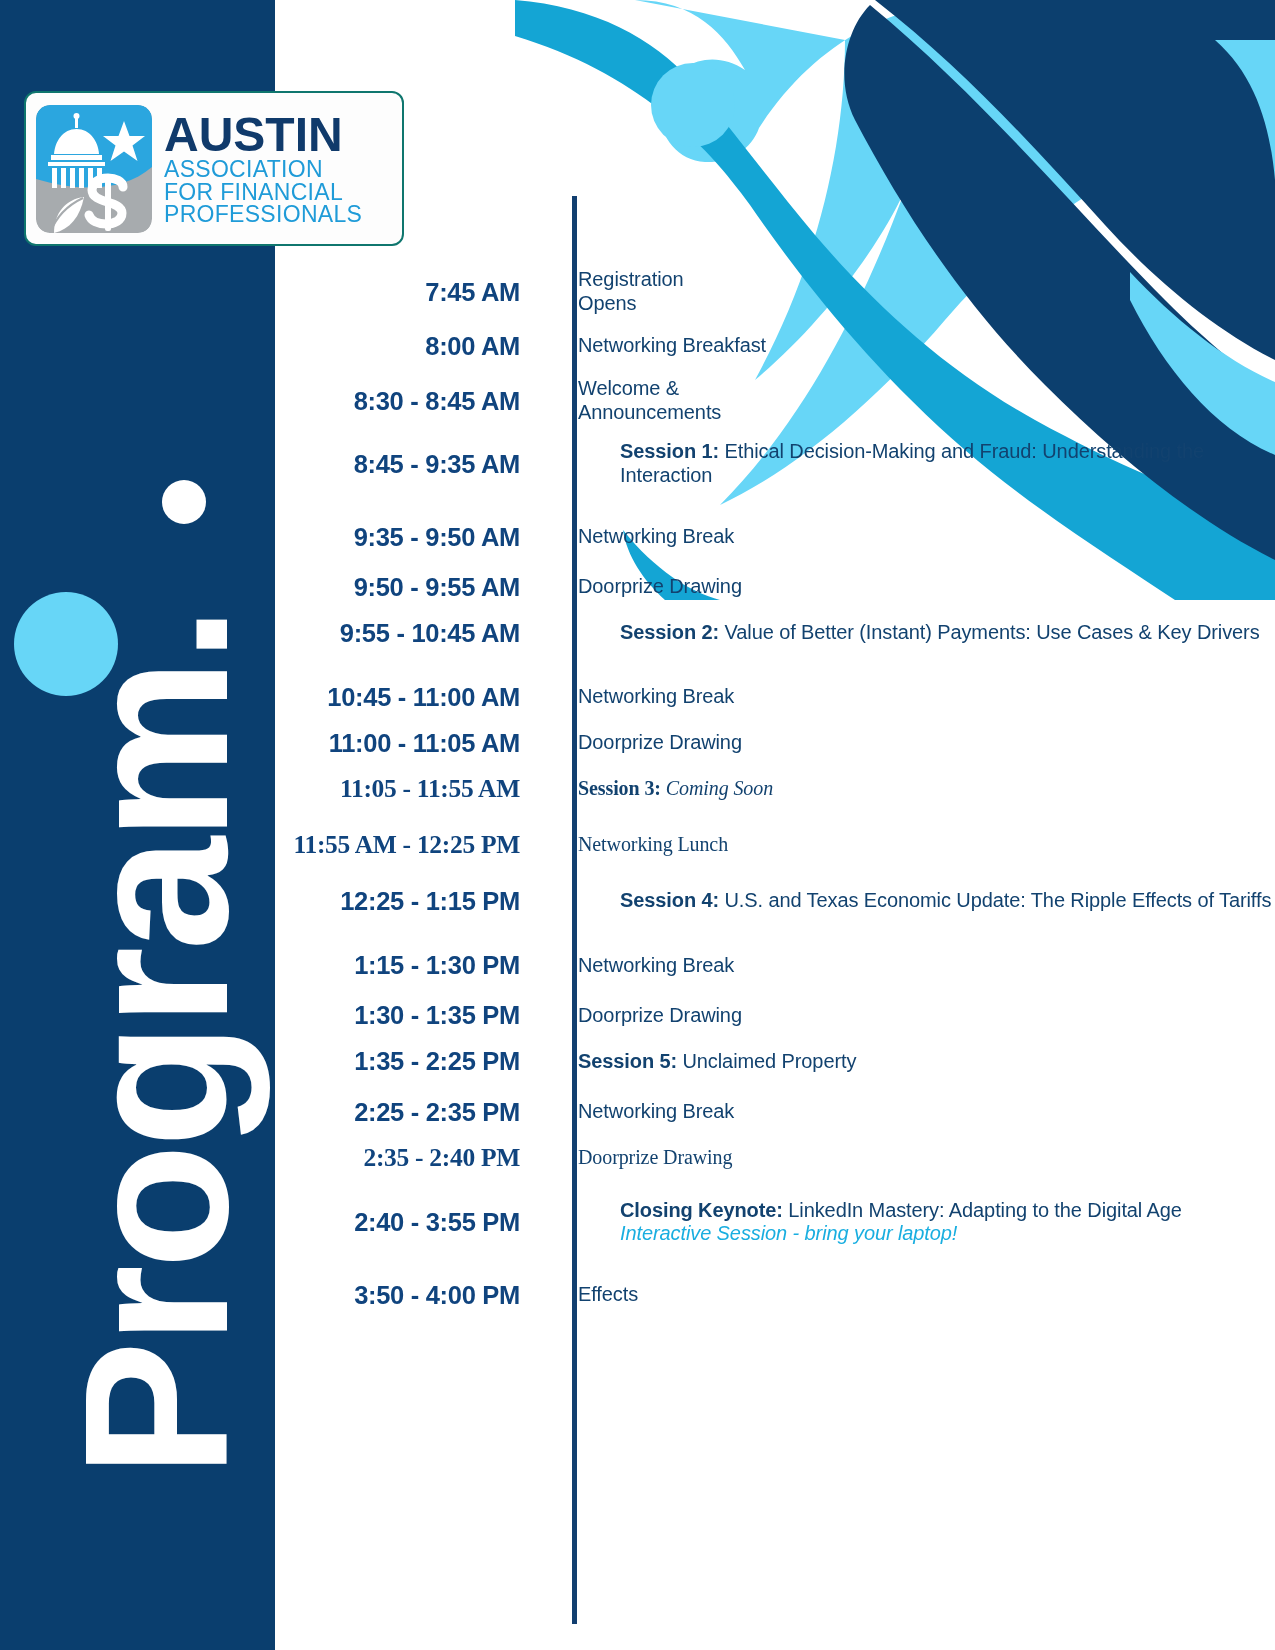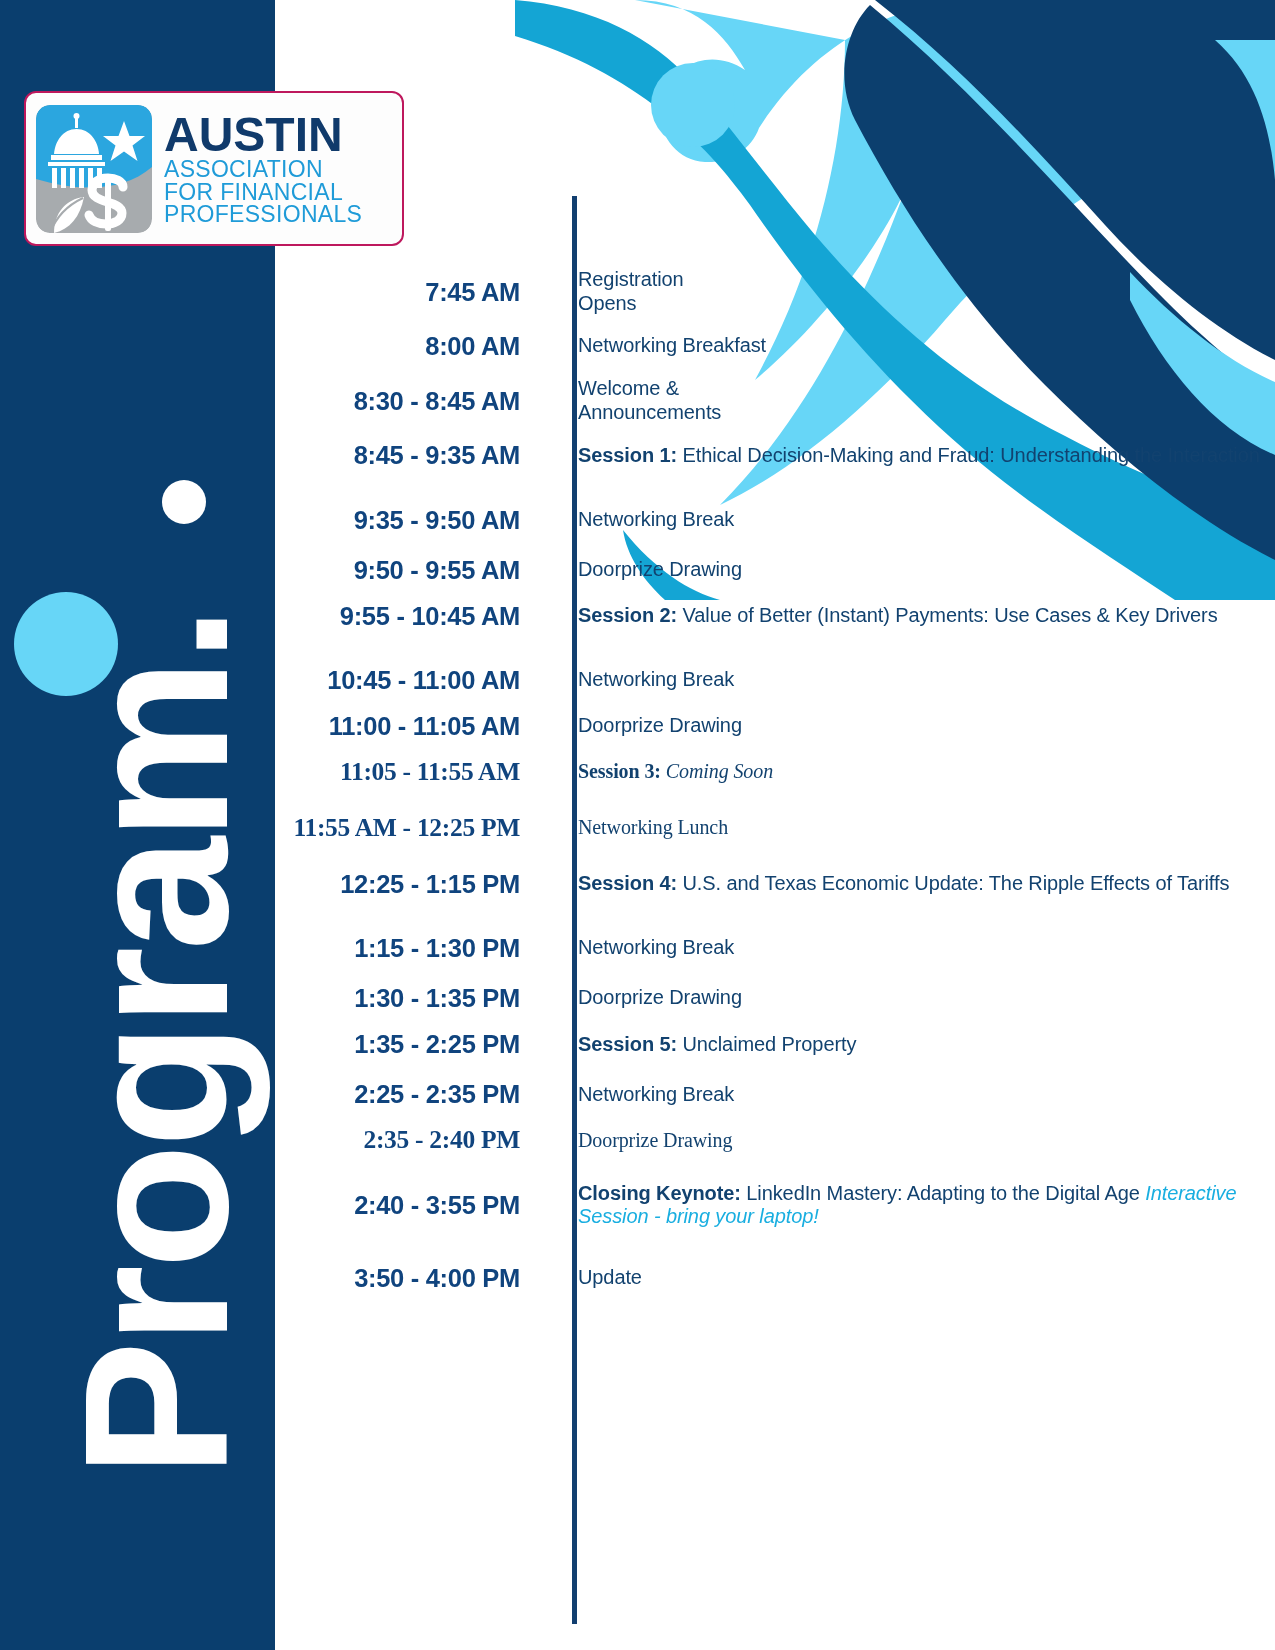--- a/index.html
+++ b/index.html
@@ -43,21 +43,21 @@
     line-height:1;
     text-align:left;
     padding-left:60px;
     box-sizing:border-box;
     white-space:nowrap;
   }
 
   
   .logo{
     position:absolute;left:24px;top:91px;width:380px;height:155px;
-    background:#fdfdfd;border:2px solid #be185d;border-radius:12px;
+    background:#fdfdfd;border:2px solid #0f766e;border-radius:12px;
     box-sizing:border-box;display:flex;align-items:center;
     padding:8px 10px;
   }
   .logo-badge{width:116px;height:128px;flex:0 0 auto;border-radius:14px;overflow:hidden;}
   .logo-badge svg{display:block;width:116px;height:128px;}
   .logo-text{margin-left:12px;display:flex;flex-direction:column;justify-content:center;line-height:0.96;}
   .logo-austin{
     font-size:48px;font-weight:700;color:#103A6B;letter-spacing:0px;
   }
   .logo-line{
@@ -83,21 +83,21 @@
   .row .desc{
     flex:1 1 auto;padding-left:30px;box-sizing:border-box;
     font-size:20px;font-weight:400;color:#12426F;line-height:1.18;
     letter-spacing:-0.1px;
   }
   .desc b{font-weight:700;}
   .desc i{font-style:italic;}
   .desc .hl{color:#19AEE0;font-style:italic;font-weight:400;}
   .r-gap-s{margin-bottom:20px;}
   .r-gap-m{margin-bottom:26px;font-family:Liberation Serif, serif;}
-  .r-gap-l{margin-bottom:34px;}
+  .r-gap-l{margin-bottom:34px;gap:42px;}
 </style>
 </head>
 <body>
 
 <div class="page">
 
   <div class="waves">
     <svg viewBox="0 0 760 600" xmlns="http://www.w3.org/2000/svg">
 
       <path d="M 120 0 C 180 0 210 35 230 70 C 200 50 165 60 150 90 C 135 122 155 160 190 162 C 215 163 236 150 244 128
@@ -246,17 +246,17 @@
       <div class="row r-gap-m">
         <div class="time">2:35 - 2:40 PM</div>
         <div class="desc"><span>Doorprize Drawing</span></div>
       </div>
       <div class="row r-gap-l">
         <div class="time">2:40  - 3:55 PM</div>
         <div class="desc"><b>Closing Keynote:</b><span> LinkedIn Mastery: Adapting to the Digital Age </span><span class="hl">Interactive Session - bring your laptop!</span></div>
       </div>
       <div class="row">
         <div class="time">3:50  - 4:00 PM</div>
-        <div class="desc"><span>Update</span></div>
+        <div class="desc"><span>Effects</span></div>
       </div>
     </div>
 
 </div>
 
 </body></html>

